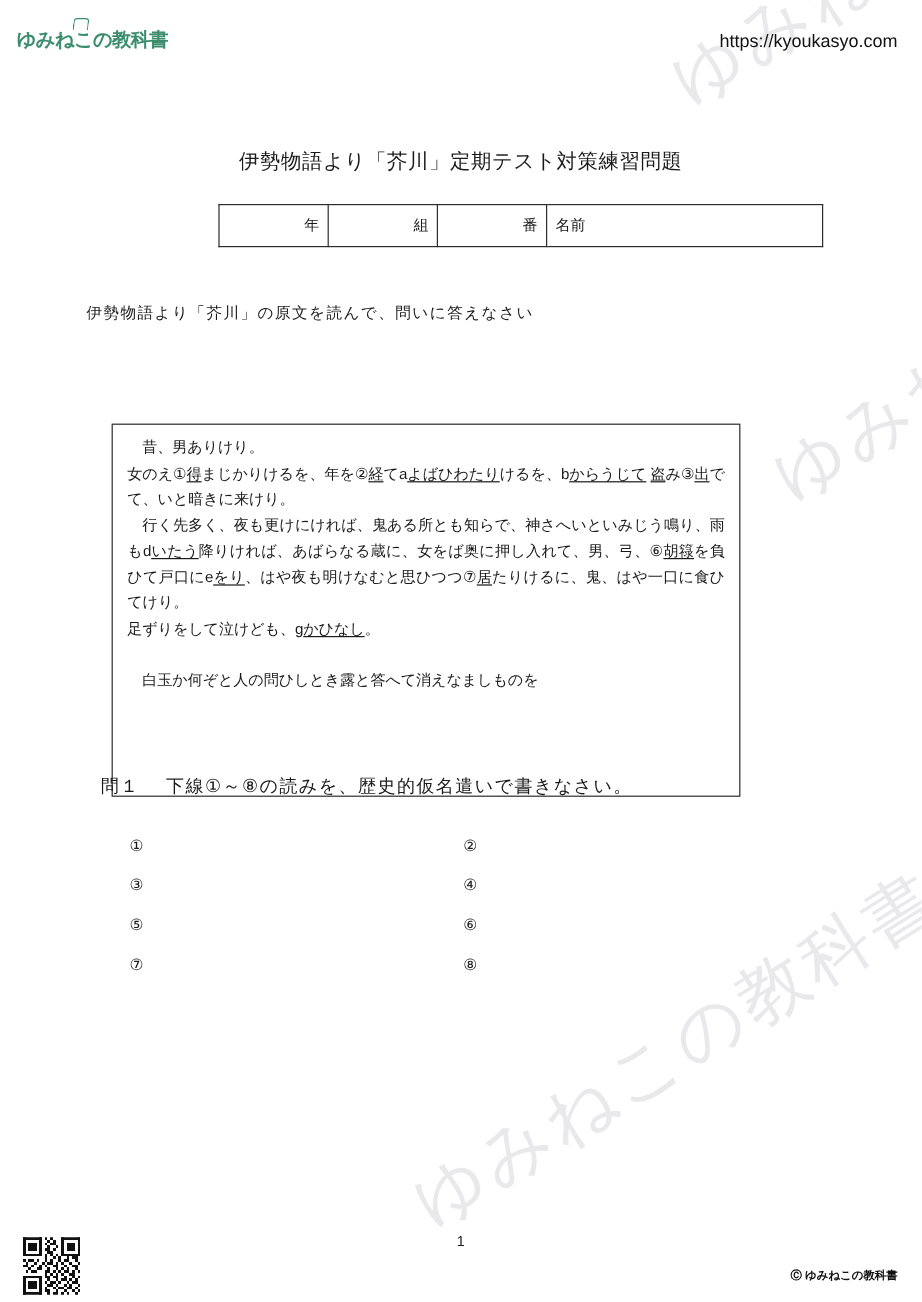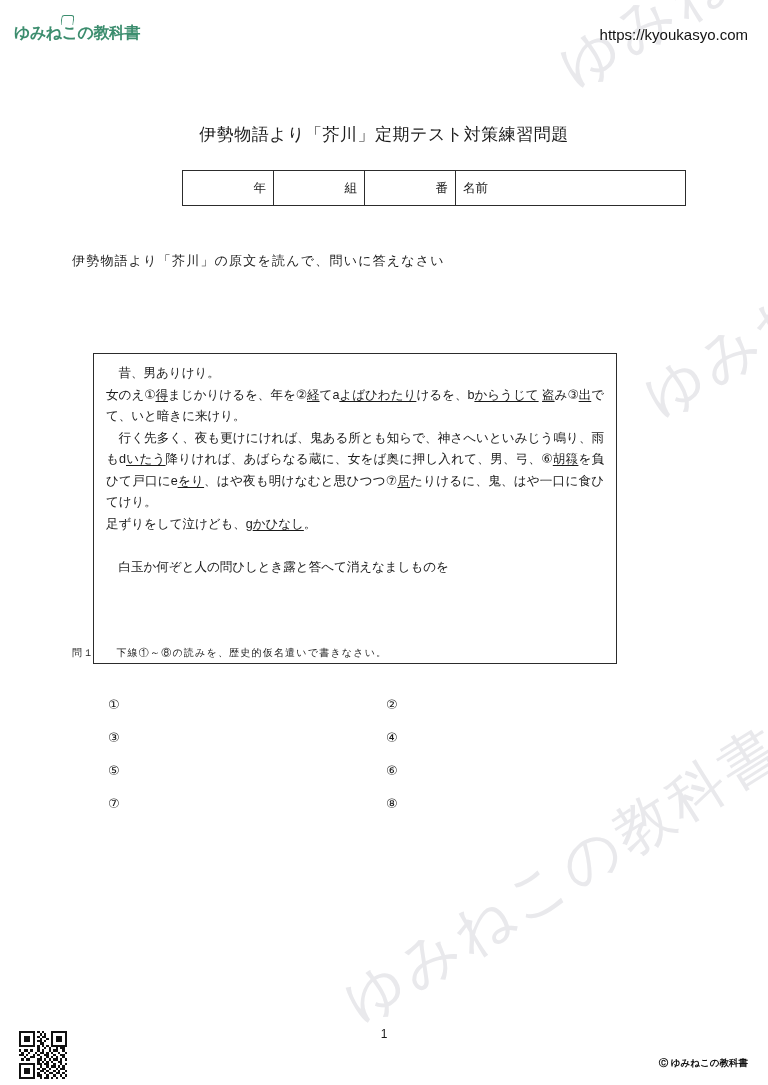--- a/index.html
+++ b/index.html
@@ -127,25 +127,24 @@
     letter-spacing: -0.1px;
     text-align: justify;
   }
   .indent { text-indent: 1em; }
   .u { text-decoration: underline; text-underline-offset: 1.5px; }
   .blankline { height: 21.5px; }
 
   
   .question-head {
     position: absolute;
-    left: 72px;
+    left: 84px;
     top: 646px;
-    font-size: 10px;
+    font-size: 15px;
     letter-spacing: 1.2px;
-    font-family: Liberation Serif, serif;
   }
   .question-head .qlabel { margin-right: 22px; }
 
   .answer-grid {
     position: absolute;
     left: 108px;
     top: 697px;
     width: 420px;
   }
   .answer-row {

